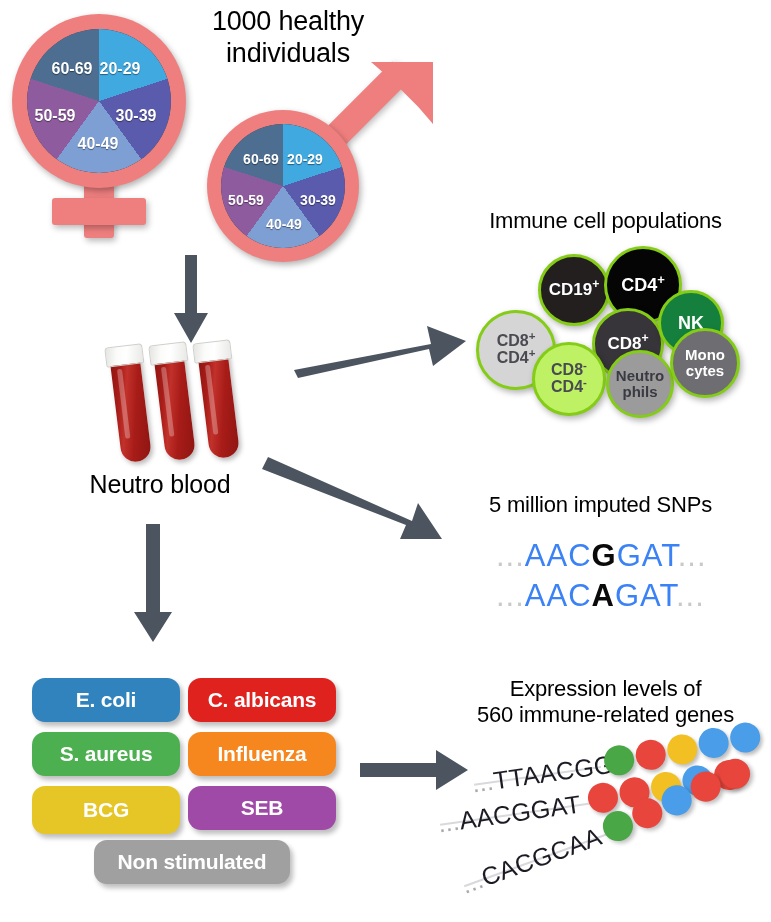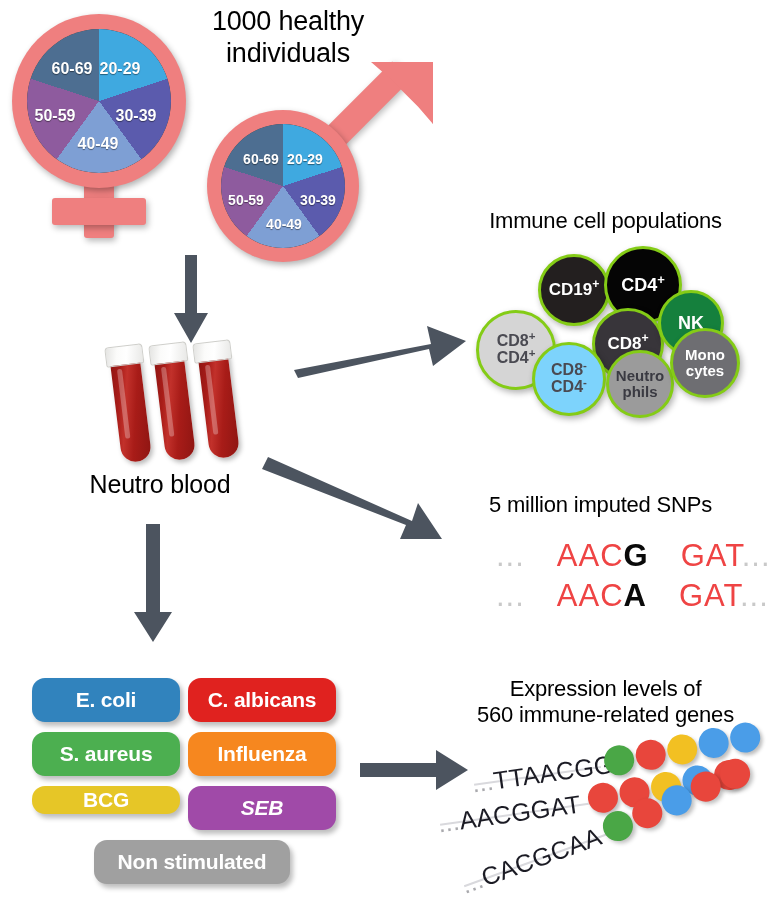--- a/index.html
+++ b/index.html
@@ -126,21 +126,21 @@
   
   .snp-line {
     position: absolute;
     font-family: "Liberation Sans", "DejaVu Sans", sans-serif;
     font-size: 31px;
     letter-spacing: 1px;
     white-space: nowrap;
     color: #b9b9b9;
   }
   .snp-line .dim { color: #c9c9c9; }
-  .snp-line .mid { color: #ef4444; margin-left: 32px; }
+  .snp-line .mid { color: #3b82f6; }
   .snp-line .hot { color: #0a0a0a; font-weight: bold; }
 
   
   .strand { position: absolute; transform-origin: left center; }
   .strand .seq {
     position: absolute;
     left: 0; top: 50%;
     transform: translateY(-50%);
     font-size: 25px;
     color: #1b1b24;
@@ -275,21 +275,21 @@
     <div class="cell" style="left:130px; top:62px; width:72px; height:72px; background:#38353a; color:#ffffff; font-size:17px;">
       <span>
         <span>CD8</span><sup>+</sup>
       </span>
     </div>
 
     <div class="cell" style="left:196px; top:44px; width:66px; height:66px; background:#15803d; color:#ffffff; font-size:18px;">
       <span>NK</span>
     </div>
 
-    <div class="cell" style="left:70px; top:96px; width:74px; height:74px; background:#7dd3fc; color:#4a4a52; font-size:16px;">
+    <div class="cell" style="left:70px; top:96px; width:74px; height:74px; background:#bef264; color:#4a4a52; font-size:16px;">
       <span>
         <span>CD8</span><sup>-</sup><br>
         <span>CD4</span><sup>-</sup>
       </span>
     </div>
 
     <div class="cell" style="left:144px; top:104px; width:68px; height:68px; background:#9b9b9b; color:#3a3a42; font-size:15px;">
       <span>
         <span>Neutro</span><br>
         <span>phils</span>
@@ -312,22 +312,22 @@
 
   <div class="snp-line" style="left:496px; top:578px;">
     <span class="dim">...</span><span class="mid">AAC</span><span class="hot">A</span><span class="mid">GAT</span><span class="dim">...</span>
   </div>
 
   <div class="abs" style="left:32px; top:678px; width:320px; height:216px;">
     <div class="pill" style="left:0px; top:0px; width:148px; height:44px; background:#3183bd;">E. coli</div>
     <div class="pill" style="left:156px; top:0px; width:148px; height:44px; background:#e0221f;">C. albicans</div>
     <div class="pill" style="left:0px; top:54px; width:148px; height:44px; background:#4caf50;">S. aureus</div>
     <div class="pill" style="left:156px; top:54px; width:148px; height:44px; background:#f6871f;">Influenza</div>
-    <div class="pill" style="left:0px; top:108px; width:148px; height:28px; background:#e6c627;">BCG</div>
-    <div class="pill" style="left:156px; top:108px; width:148px; height:44px; background:#a04aa8;font-style:italic;">SEB</div>
+    <div class="pill" style="left:0px; top:108px; width:148px; height:48px; background:#e6c627;">BCG</div>
+    <div class="pill" style="left:156px; top:108px; width:148px; height:44px; background:#a04aa8;">SEB</div>
     <div class="pill" style="left:62px; top:162px; width:196px; height:44px; background:#a0a0a0;">Non stimulated</div>
   </div>
 
   <svg class="arrow" style="left:360px; top:750px;" width="110" height="42" viewBox="0 0 110 42">
     <path d="M0 13 H76 V0 L108 20 L76 40 V27 H0 Z" fill="#4c545f"></path>
   </svg>
 
   <div class="abs heading" style="left:440px; top:676px; width:331px; font-size:22px;">
     <div>Expression levels of</div>
     <div>560 immune-related genes</div>

